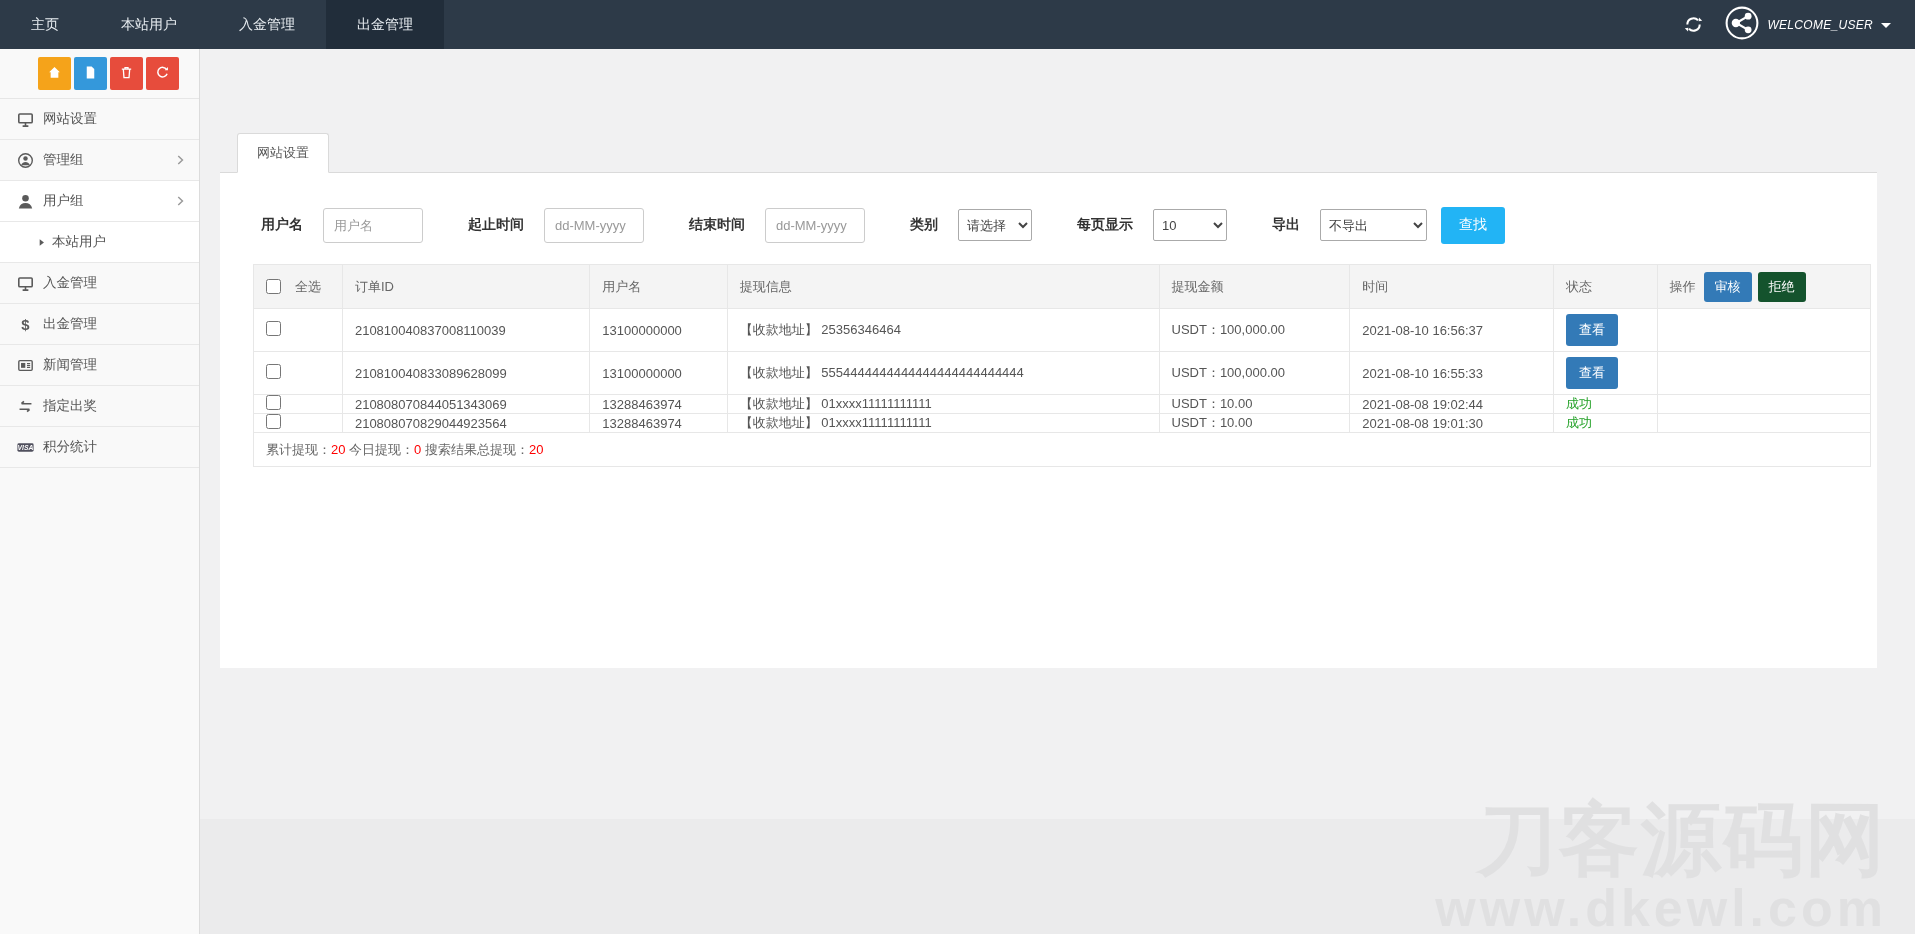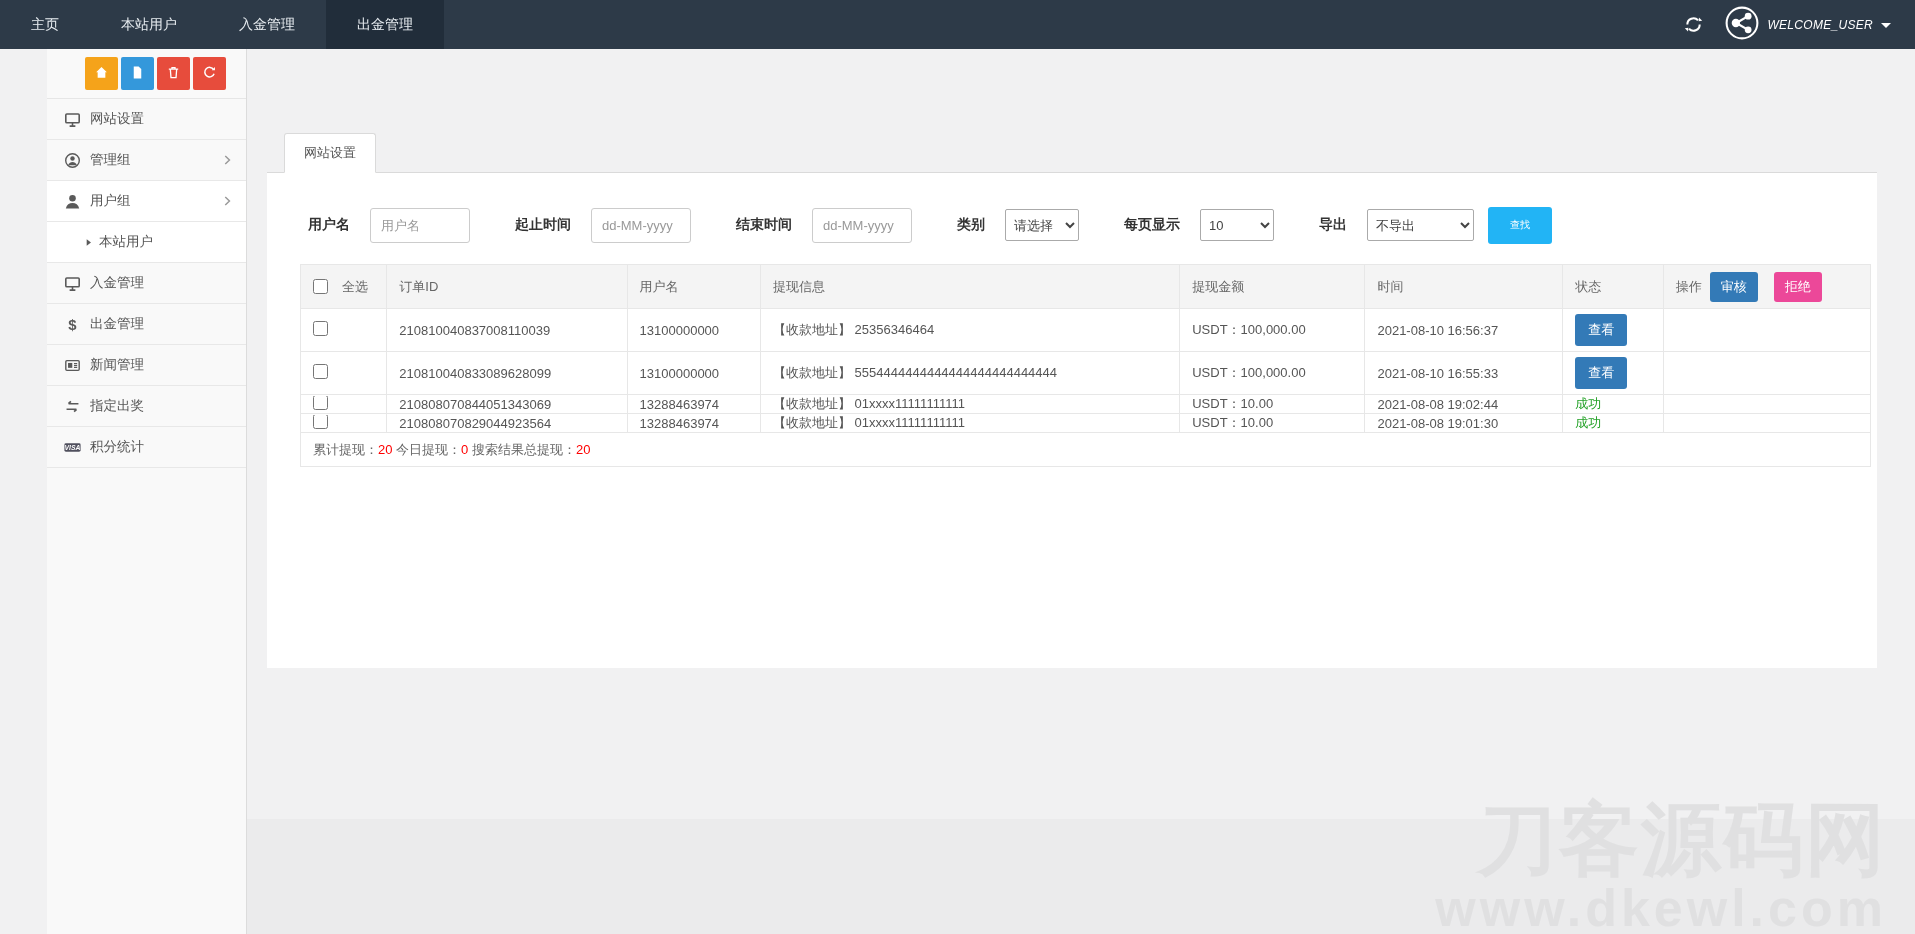--- a/index.html
+++ b/index.html
@@ -14,21 +14,21 @@
   .nav-item { display:flex; align-items:center; padding:16px 31px; font-size:14px; color:#e9eef2; cursor:pointer; }
   .nav-item.active { background:#212d3a; }
   .nav-right { margin-left:auto; display:flex; align-items:center; gap:22px; padding-right:24px;font-style:italic; }
   .icon-btn { display:flex; align-items:center; cursor:pointer; }
   .user-box { display:flex; align-items:center; gap:8px; cursor:pointer; }
   .user-name { font-size:12px; color:#fff; letter-spacing:.3px; }
   .caret-down { width:0; height:0; border-left:5px solid transparent; border-right:5px solid transparent;
     border-top:5px solid #fff; margin-top:1px; }
 
   
-  .layout { display:flex; height:885px;padding-left:47px; }
+  .layout { display:flex; height:885px; }
   .sidebar { width:200px; background:#f9f9f9; border-right:1px solid #dcdcdc; flex-shrink:0; }
   .main { flex:1; position:relative; background:#f1f1f2; overflow:hidden; }
 
   
   .side-toolbar { display:flex; gap:3px; padding:8px 0 8px 38px; border-bottom:1px solid #e6e6e6;
     align-items:center; height:50px; }
   .tb-btn { width:33px; height:33px; border:none; border-radius:2px; display:flex;
     align-items:center; justify-content:center; cursor:pointer; color:#fff; }
   .side-item { display:flex; align-items:center; height:41px; padding:0 12px 0 17px;
     border-bottom:1px solid #e8e8e8; font-size:13.5px; color:#555; cursor:pointer; background:transparent; }
@@ -50,35 +50,35 @@
   .filters { display:flex; align-items:center; padding-left:8px; height:38px; }
   .fgroup { display:flex; align-items:center; margin-right:45px; }
   .flabel { font-size:14px; color:#333; font-weight:600; margin-right:20px; white-space:nowrap; }
   .ftext { width:100px; height:35px; border:1px solid #ccc; border-radius:3px; padding:0 10px;
     font-size:13px; color:#555; background:#fff; font-family:"Liberation Sans",sans-serif; }
   .ftext::placeholder { color:#999; }
   .fselect { width:74px; height:32px; border:1px solid #aaa; border-radius:2px; font-size:13px;
     color:#444; background:#fff; padding:0 4px; font-family:"Liberation Sans",sans-serif; }
   .btn { border:none; border-radius:3px; color:#fff; font-size:13px; cursor:pointer;
     font-family:"Liberation Sans",sans-serif; }
-  .btn-search { background:#22b4f5; width:64px; height:37px; margin-left:14px; font-size:10px; }
+  .btn-search { background:#22b4f5; width:64px; height:37px; margin-left:14px; font-size:14px; }
 
   
   .table-wrap { margin-top:20px; }
   table { width:100%; border-collapse:collapse; table-layout:fixed; }
   th,td { border:1px solid #e7e7e7; text-align:left; padding:0 12px; font-weight:normal;
     font-size:13px; color:#555; overflow:hidden; white-space:nowrap; }
   thead th { background:#f4f4f4; height:44px; color:#666; }
   tr.row-tall td { height:43px; }
-  tr.row-short td { height:18px;border-radius:8px; }
+  tr.row-short td { height:18px; }
   tfoot td { height:34px; color:#666; }
   .hdr-check { display:flex; align-items:center; gap:14px; }
   input[type=checkbox] { width:15px; height:15px; cursor:pointer; }
   .btn-audit { background:#337ab7; padding:6px 11px; margin-left:8px; }
-  .btn-reject { background:#ec4899; padding:6px 11px; margin-left:16px; }
+  .btn-reject { background:#14532d; padding:6px 11px; margin-left:6px; }
   .btn-view { background:#337ab7; padding:7px 13px; }
   .status-success { color:#23a127; }
   .num-red { color:#ff0000; }
 
   
   .footer-band { position:absolute; left:0; right:0; bottom:0; height:115px; background:#ebebec; }
   .watermark { position:absolute; right:28px; bottom:0; text-align:right; color:#e0e0e1;
     font-weight:bold; line-height:1; user-select:none; }
   .wm1 { font-size:80px; letter-spacing:2px; }
   .wm2 { font-size:52px; letter-spacing:4px; margin-top:2px; }

